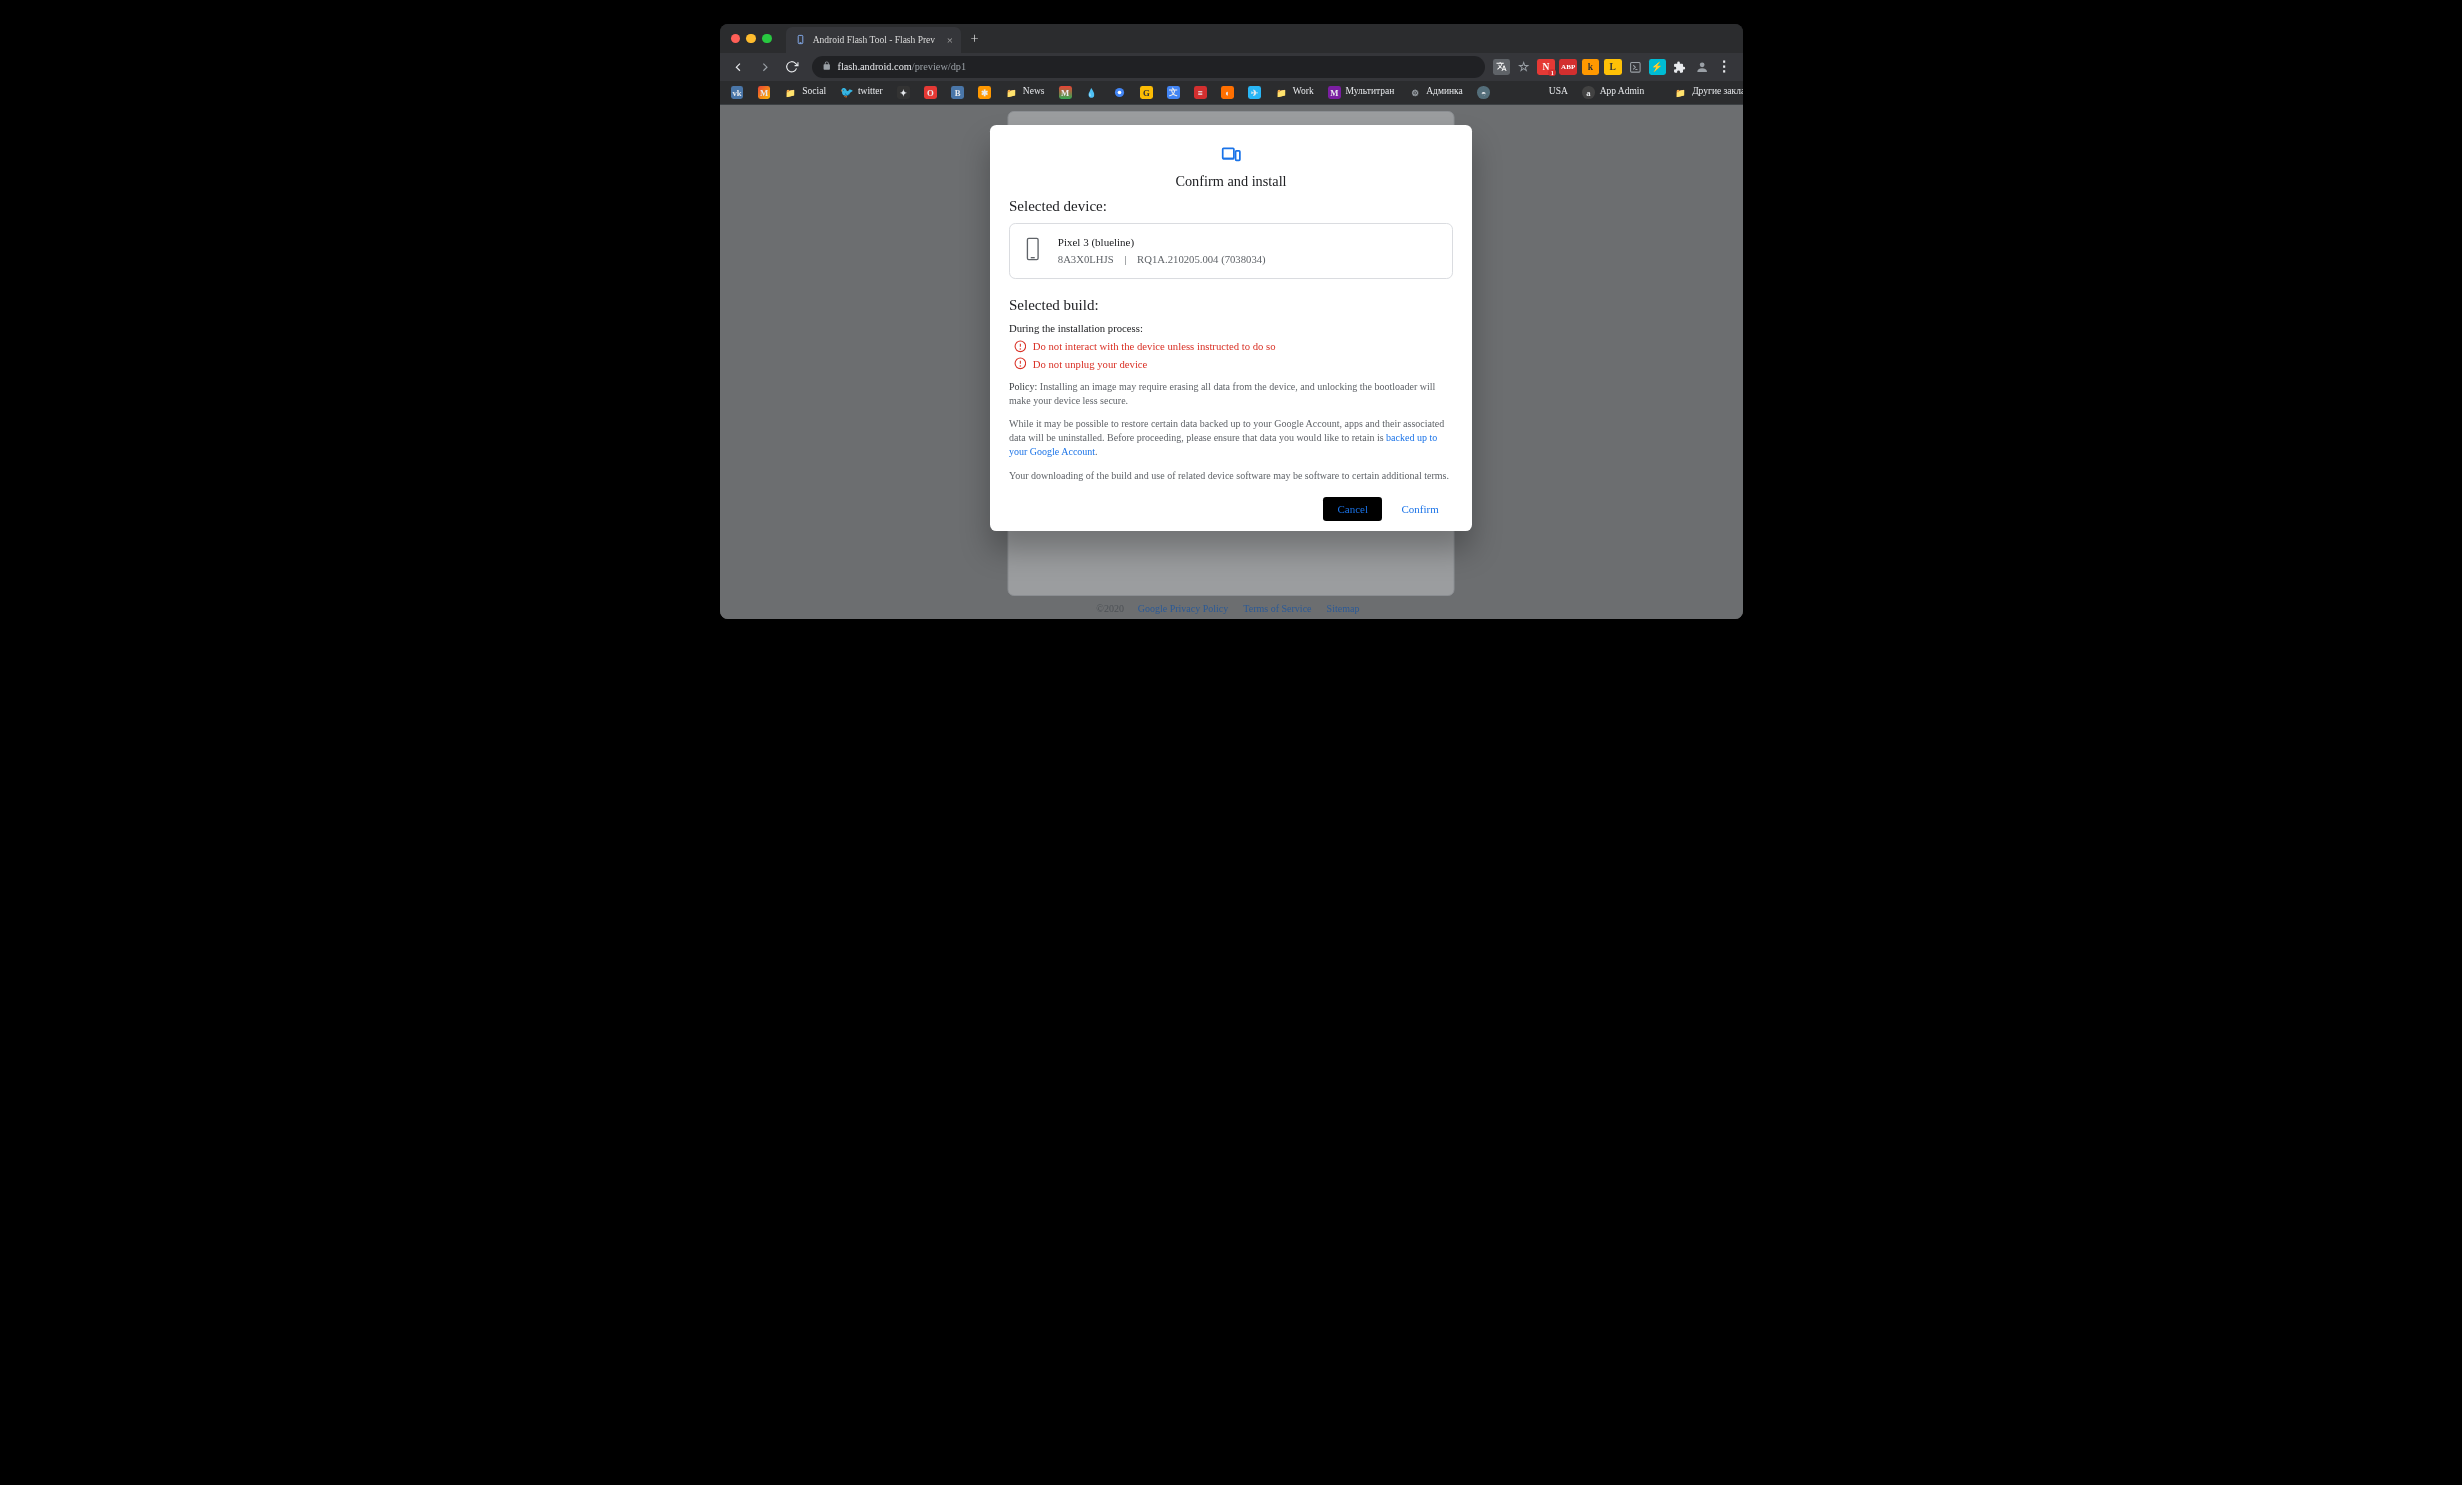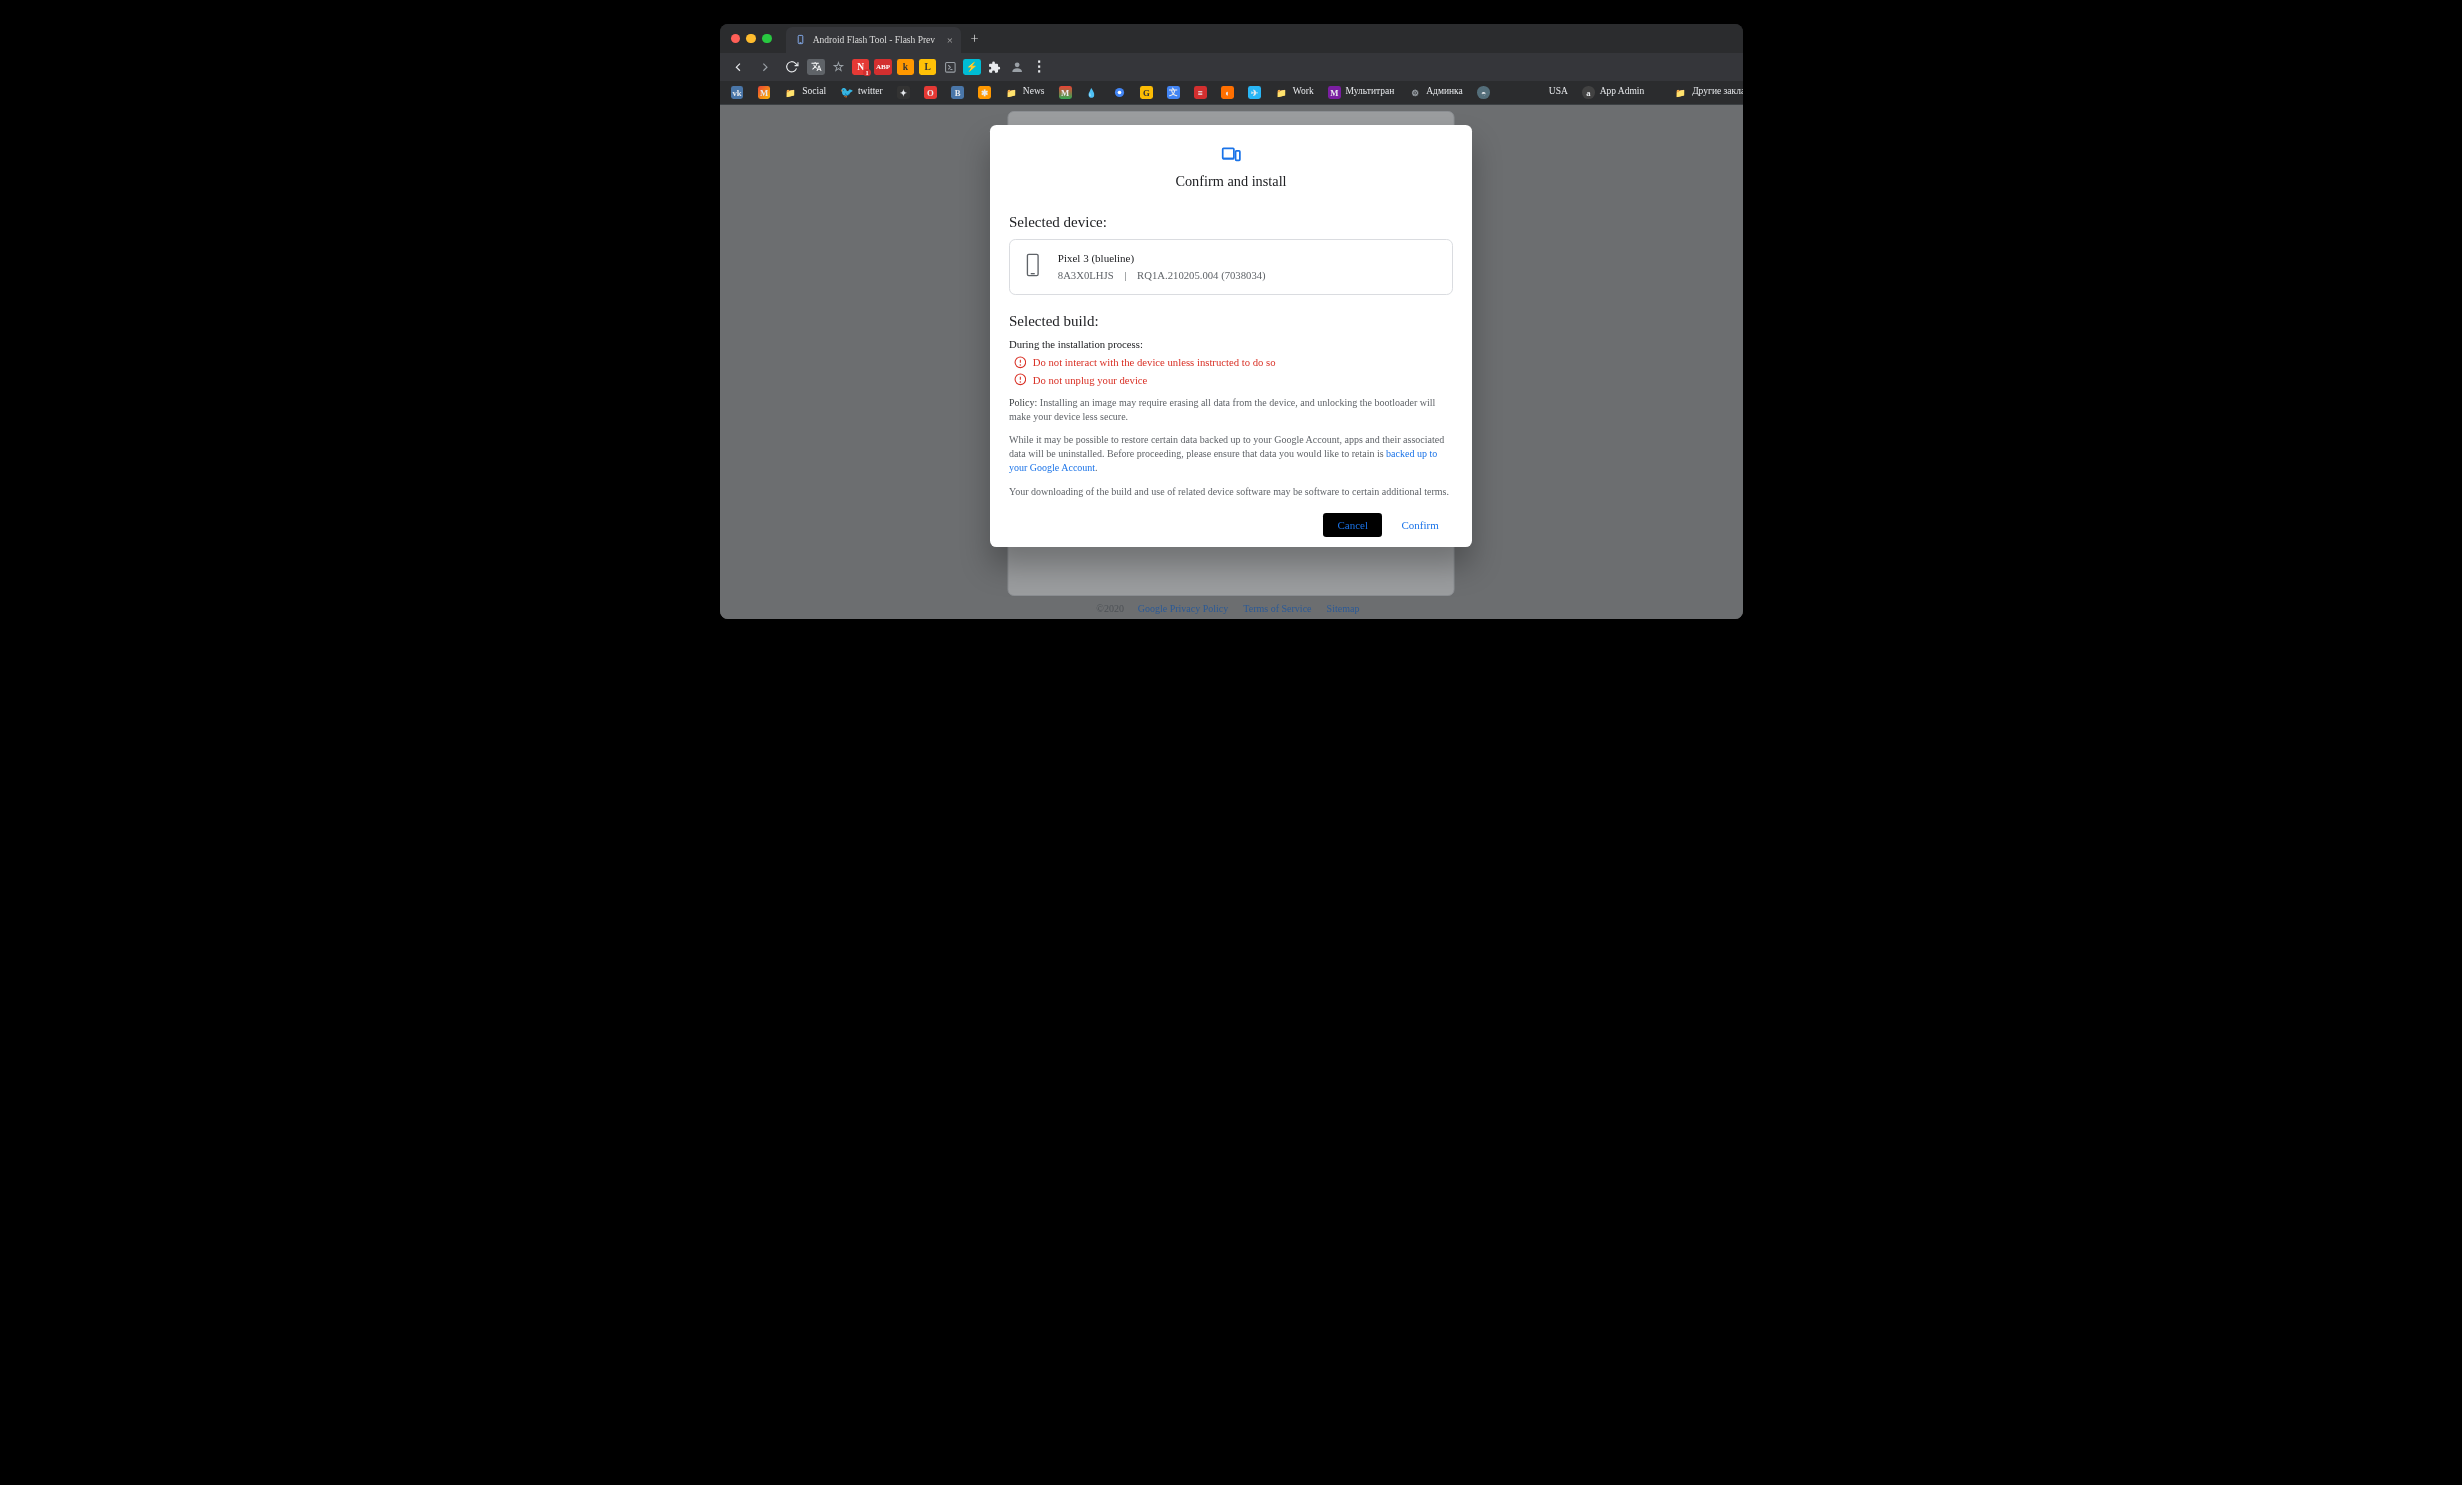--- a/index.html
+++ b/index.html
@@ -25,21 +25,21 @@
   .bk .ic { width:12.7px; height:12.7px; display:flex; align-items:center; justify-content:center; border-radius:2.4px; font-size:8.7px; font-weight:bold; }
   .bk-spacer { flex:1; }
   .bk-divider { width:0.8px; height:14.3px; background:#5f6368; }
   .content { flex:1; background:#9c9c9c; position:relative; overflow:hidden; }
   .page { width:100%; height:100%; position:relative; }
   .ghost-card { position:absolute; left:50%; transform:translateX(-50%); top:5.6px; width:447px; height:485px; background:#fbfbfb; border:0.8px solid #dadce0; border-radius:6.3px; }
   .footer { position:absolute; left:0; right:0; bottom:4.8px; text-align:center; font-size:10px; color:#5f6368; }
   .footer a { color:#1a73e8; text-decoration:none; margin: 0 6.3px; }
   .modal-scrim { position:absolute; inset:0; background:rgba(60,64,67,0.5); }
   .modal { position:absolute; left:50%; transform:translateX(-50%); top:20px; width:482px; background:#fff; border-radius:6.3px; box-shadow: 0 19px 30px rgba(0,0,0,0.28); padding: 19px 19px 9.5px 19px; }
-  .modal-head { text-align:center; margin-bottom: 24px; }
+  .modal-head { text-align:center; margin-bottom: 8px; }
   .modal-icon { display:inline-flex; color:#1a73e8; margin-bottom:8px; }
   .modal-title { font-size:14.3px; font-weight:500; color:#202124; }
   .sect-label { font-size:15px; color:#202124; margin-bottom:8px; }
   .card { border:0.8px solid #dadce0; border-radius:6.3px; padding:11px 14.3px; display:flex; align-items:center; gap:16px; margin-bottom:17.5px; }
   .card-icon { color:#5f6368; flex-shrink:0; }
   .card-body { font-size:11px; color:#202124; line-height:1.45; }
   .card-body .row1 { font-weight:400; margin-bottom:0.8px; }
   .card-body .row2 { color:#5f6368; font-size:10.7px; }
   .sep { margin: 0 8px; color:#5f6368; }
   .during { font-size:10.7px; color:#202124; margin-bottom:6.3px; }
@@ -85,20 +85,28 @@
         <svg width="14.3" height="14.3" viewBox="0 0 24 24" fill="none" stroke="currentColor" stroke-width="2">
             <path d="M9 18l6-6-6-6"></path>
           </svg>
       </div>
       <div class="nav-btn" style="color:#e8eaed">
         <svg width="13.5" height="13.5" viewBox="0 0 24 24" fill="none" stroke="currentColor" stroke-width="2">
             <path d="M23 4v6h-6"></path>
             <path d="M20.49 15a9 9 0 1 1-2.12-9.36L23 10"></path>
           </svg>
       </div>
+      <div class="address">
+        <span class="lock">
+          <svg width="9.5" height="9.5" viewBox="0 0 24 24" fill="currentColor">
+              <path d="M18 8h-1V6a5 5 0 0 0-10 0v2H6a2 2 0 0 0-2 2v10a2 2 0 0 0 2 2h12a2 2 0 0 0 2-2V10a2 2 0 0 0-2-2zM9 6a3 3 0 0 1 6 0v2H9z"></path>
+            </svg>
+        </span>
+        <span><span class="url">flash.android.com</span><span>/preview/dp1</span></span>
+      </div>
       <div class="ext-row">
         <div class="ext-ic" style="background:#5f6368">
             <svg width="11" height="11" viewBox="0 0 24 24" fill="#fff">
               <path d="M12.87 15.07l-2.54-2.51.03-.03A17.52 17.52 0 0 0 14.07 6H17V4h-7V2H8v2H1v2h11.17C11.5 7.92 10.44 9.75 9 11.35 8.07 10.32 7.3 9.19 6.69 8h-2c.73 1.63 1.73 3.17 2.98 4.56l-5.09 5.02L4 19l5-5 3.11 3.11.76-2.04M18.5 10h-2L12 22h2l1.12-3h4.75L21 22h2l-4.5-12m-2.62 7l1.62-4.33L19.12 17h-3.24z"></path>
             </svg>
           </div>
         <div class="ext-ic" style="color:#9aa0a6;background:none;font-size:12.7px">☆</div>
         <div class="ext-ic" style="background:#e53935;position:relative">N<span style="position:absolute;right:-1.6px;bottom:-1.6px;background:#d32f2f;color:#fff;font-size:6.3px;border-radius:4.8px;padding:0 2.4px">1</span></div>
         <div class="ext-ic" style="background:#d32f2f;font-size:7.1px">ABP</div>
         <div class="ext-ic" style="background:#ff9800;color:#333">k</div>

